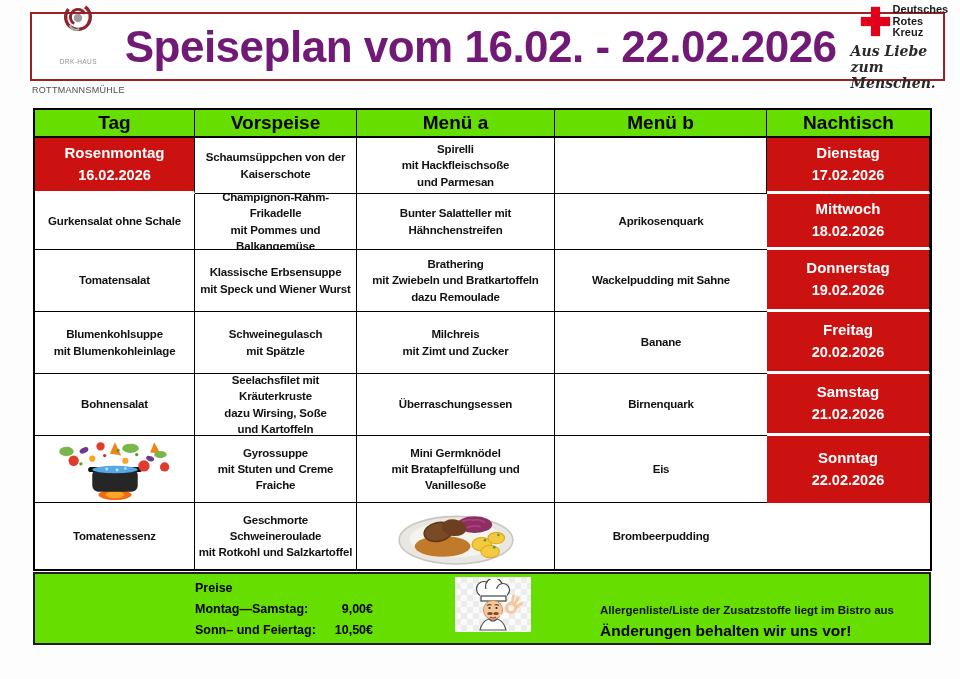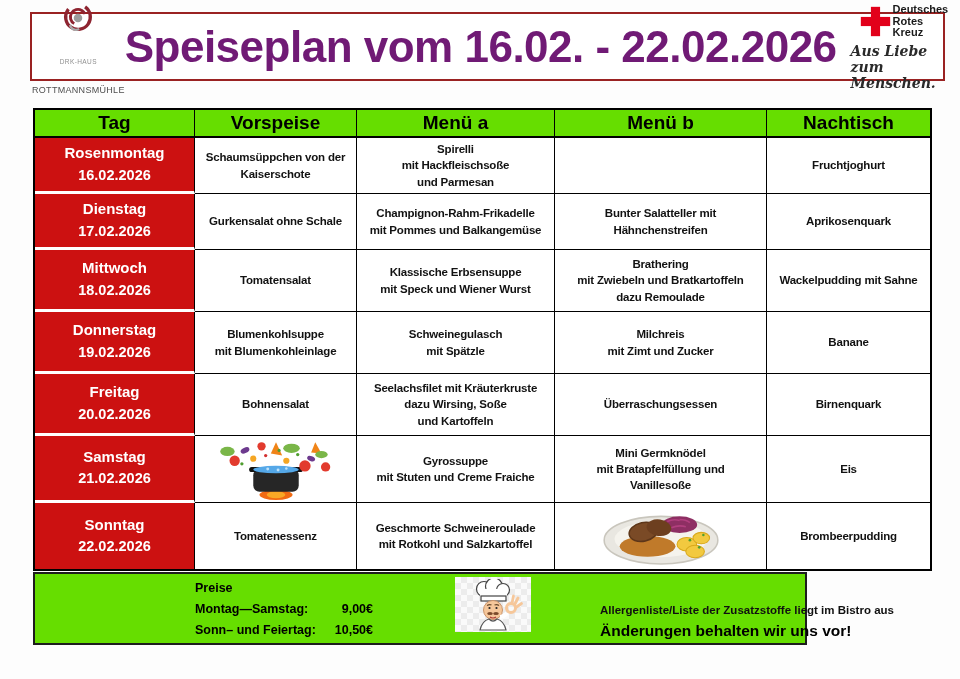--- a/index.html
+++ b/index.html
@@ -48,21 +48,21 @@
   }
   .cell.day{
     background:#cc1111;color:#fff;border-bottom:3px solid #fff;
     font-weight:600;line-height:1.5;
   }
   .cell.day .day-name{font-size:15px;}
   .cell.day .day-date{font-size:14.5px;}
   .cell.bb-none{border-bottom:none;}
   
   .footer-box{
-    position:absolute;left:33px;top:572px;width:774px;height:73px;
+    position:absolute;left:33px;top:572px;width:898px;height:73px;
     background:#66de00;border:2px solid #1d1d1d;box-sizing:border-box;
   }
   .price-block{position:absolute;left:160px;top:4px;font-size:12.5px;font-weight:700;line-height:21px;}
   .price-row{display:grid;grid-template-columns:126px 52px;}
   .price-row .pr{text-align:right;}
   .chef-box{
     position:absolute;left:420px;top:3px;width:76px;height:55px;
     background-image:conic-gradient(#ececec 0 25%,#fafafa 0 50%,#ececec 0 75%,#fafafa 0);
     background-size:12px 12px;display:flex;align-items:center;justify-content:center;
   }
@@ -114,21 +114,20 @@
   <div class="cell day">
     <span class="day-name">Rosenmontag</span>
     <span class="day-date">16.02.2026</span>
   </div>
   <div class="cell body">Schaumsüppchen von der
 Kaiserschote</div>
   <div class="cell body">Spirelli
 mit Hackfleischsoße
 und Parmesan</div>
   <div class="cell body"></div>
-  <div class="cell body c-last">Fruchtjoghurt</div>
 
   <div class="cell day">
     <span class="day-name">Dienstag</span>
     <span class="day-date">17.02.2026</span>
   </div>
   <div class="cell body">Gurkensalat ohne Schale</div>
   <div class="cell body">Champignon-Rahm-Frikadelle
 mit Pommes und Balkangemüse</div>
   <div class="cell body">Bunter Salatteller mit
 Hähnchenstreifen</div>

